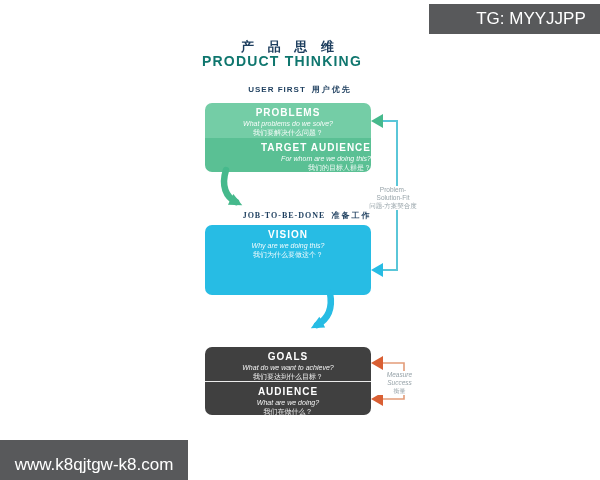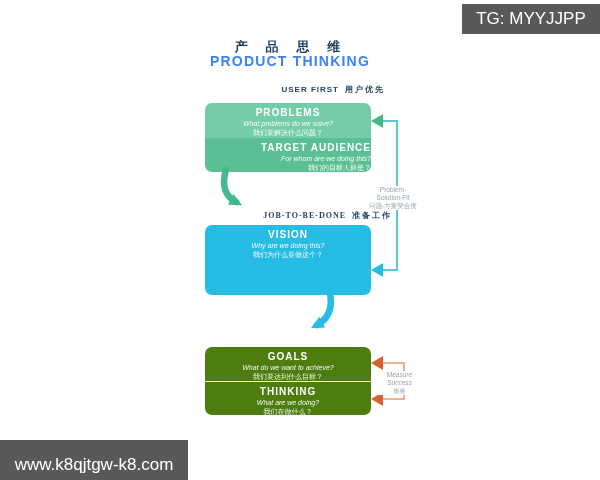--- a/index.html
+++ b/index.html
@@ -2,39 +2,39 @@
 <html><head>
 <meta charset="utf-8">
 <style>
   html,body{margin:0;padding:0;background:#fff;}
   .canvas{
     position:relative;width:600px;height:480px;background:#ffffff;overflow:hidden;
     font-family:"Liberation Sans",sans-serif;
   }
   
   .wm{position:absolute;background:#58595b;color:#fff;font-size:17px;display:flex;align-items:center;justify-content:center;}
-  .wm-tr{top:4px;right:0;width:138px;height:30px;}
+  .wm-tr{top:4px;right:0;width:138px;height:30px;padding-left:33px;}
   .wm-bl{top:440px;left:0;width:188px;height:49px;}
   
   .title-cn{position:absolute;top:38px;left:205px;width:170px;text-align:center;
-    color:#1d3e5e;font-size:13px;font-weight:bold;letter-spacing:5px;font-family:Liberation Mono, monospace;}
-  .title-en{position:absolute;top:53px;left:195px;width:190px;text-align:center;
-    color:#3b82f6;font-size:14px;font-weight:bold;letter-spacing:1.2px;}
+    color:#1d3e5e;font-size:13px;font-weight:bold;letter-spacing:5px;font-family:Liberation Sans, sans-serif;}
+  .title-en{position:absolute;top:53px;left:187px;width:190px;text-align:center;
+    color:#0f766e;font-size:14px;font-weight:bold;letter-spacing:1.2px;}
   
-  .stage-label{position:absolute;left:215px;width:170px;text-align:right;
+  .stage-label{position:absolute;left:215px;width:170px;text-align:center;
     color:#1d3e5e;font-size:8px;font-weight:bold;letter-spacing:1px;}
   .stage-label .lbl-cn{margin-left:6px;letter-spacing:2px;font-weight:bold;}
   .lbl-1{top:84px;}
   .lbl-2{top:210px;left:222px;font-family:Liberation Serif, serif;}
   .lbl-3{top:333px;}
   
   .box{position:absolute;left:205px;width:166px;border-radius:7px;overflow:hidden;display:flex;flex-direction:column;}
   .box-green{top:103px;height:69px;}
   .box-blue{top:225px;height:70px;background:#27bce4;gap:40px;}
-  .box-orange{top:347px;height:68px;background:#4d7c0f;border-radius:7px;}
+  .box-orange{top:347px;height:68px;background:#404040;border-radius:7px;}
   .sec{flex:1;color:#fff;text-align:center;padding-top:4px;box-sizing:border-box;}
   .sec-green-1{background:#74cda6;}
   .sec-green-2{background:#5ac094;text-align:right;}
   .box-blue .sec + .sec, .box-orange .sec + .sec{border-top:1px solid rgba(255,255,255,0.9);}
   .sec-title{font-size:10px;font-weight:bold;letter-spacing:1px;line-height:12px;}
   .sec-q{font-size:7px;font-style:italic;line-height:9px;color:rgba(255,255,255,0.95);}
   .sec-cn{font-size:7px;line-height:9px;color:rgba(255,255,255,0.92);}
   
   .side-note{position:absolute;text-align:center;color:#97a3a9;font-size:6.5px;line-height:8px;background:#fff;}
   .psf-text{left:362px;top:186px;width:62px;}
@@ -87,21 +87,21 @@
   </div>
 
 
   <div class="box box-orange">
     <div class="sec">
       <div class="sec-title">GOALS</div>
       <div class="sec-q">What do we want to achieve?</div>
       <div class="sec-cn">我们要达到什么目标？</div>
     </div>
     <div class="sec">
-      <div class="sec-title">THINKING</div>
+      <div class="sec-title">AUDIENCE</div>
       <div class="sec-q">What are we doing?</div>
       <div class="sec-cn">我们在做什么？</div>
     </div>
   </div>
 
   <svg class="overlay" width="600" height="480" viewBox="0 0 600 480">
     <defs>
       <marker id="mGreen" markerUnits="userSpaceOnUse" markerWidth="16" markerHeight="16" refX="7" refY="8" orient="auto">
         <path d="M1,2 L14,8 L1,14 Z" fill="#46b98c"></path>
       </marker>

